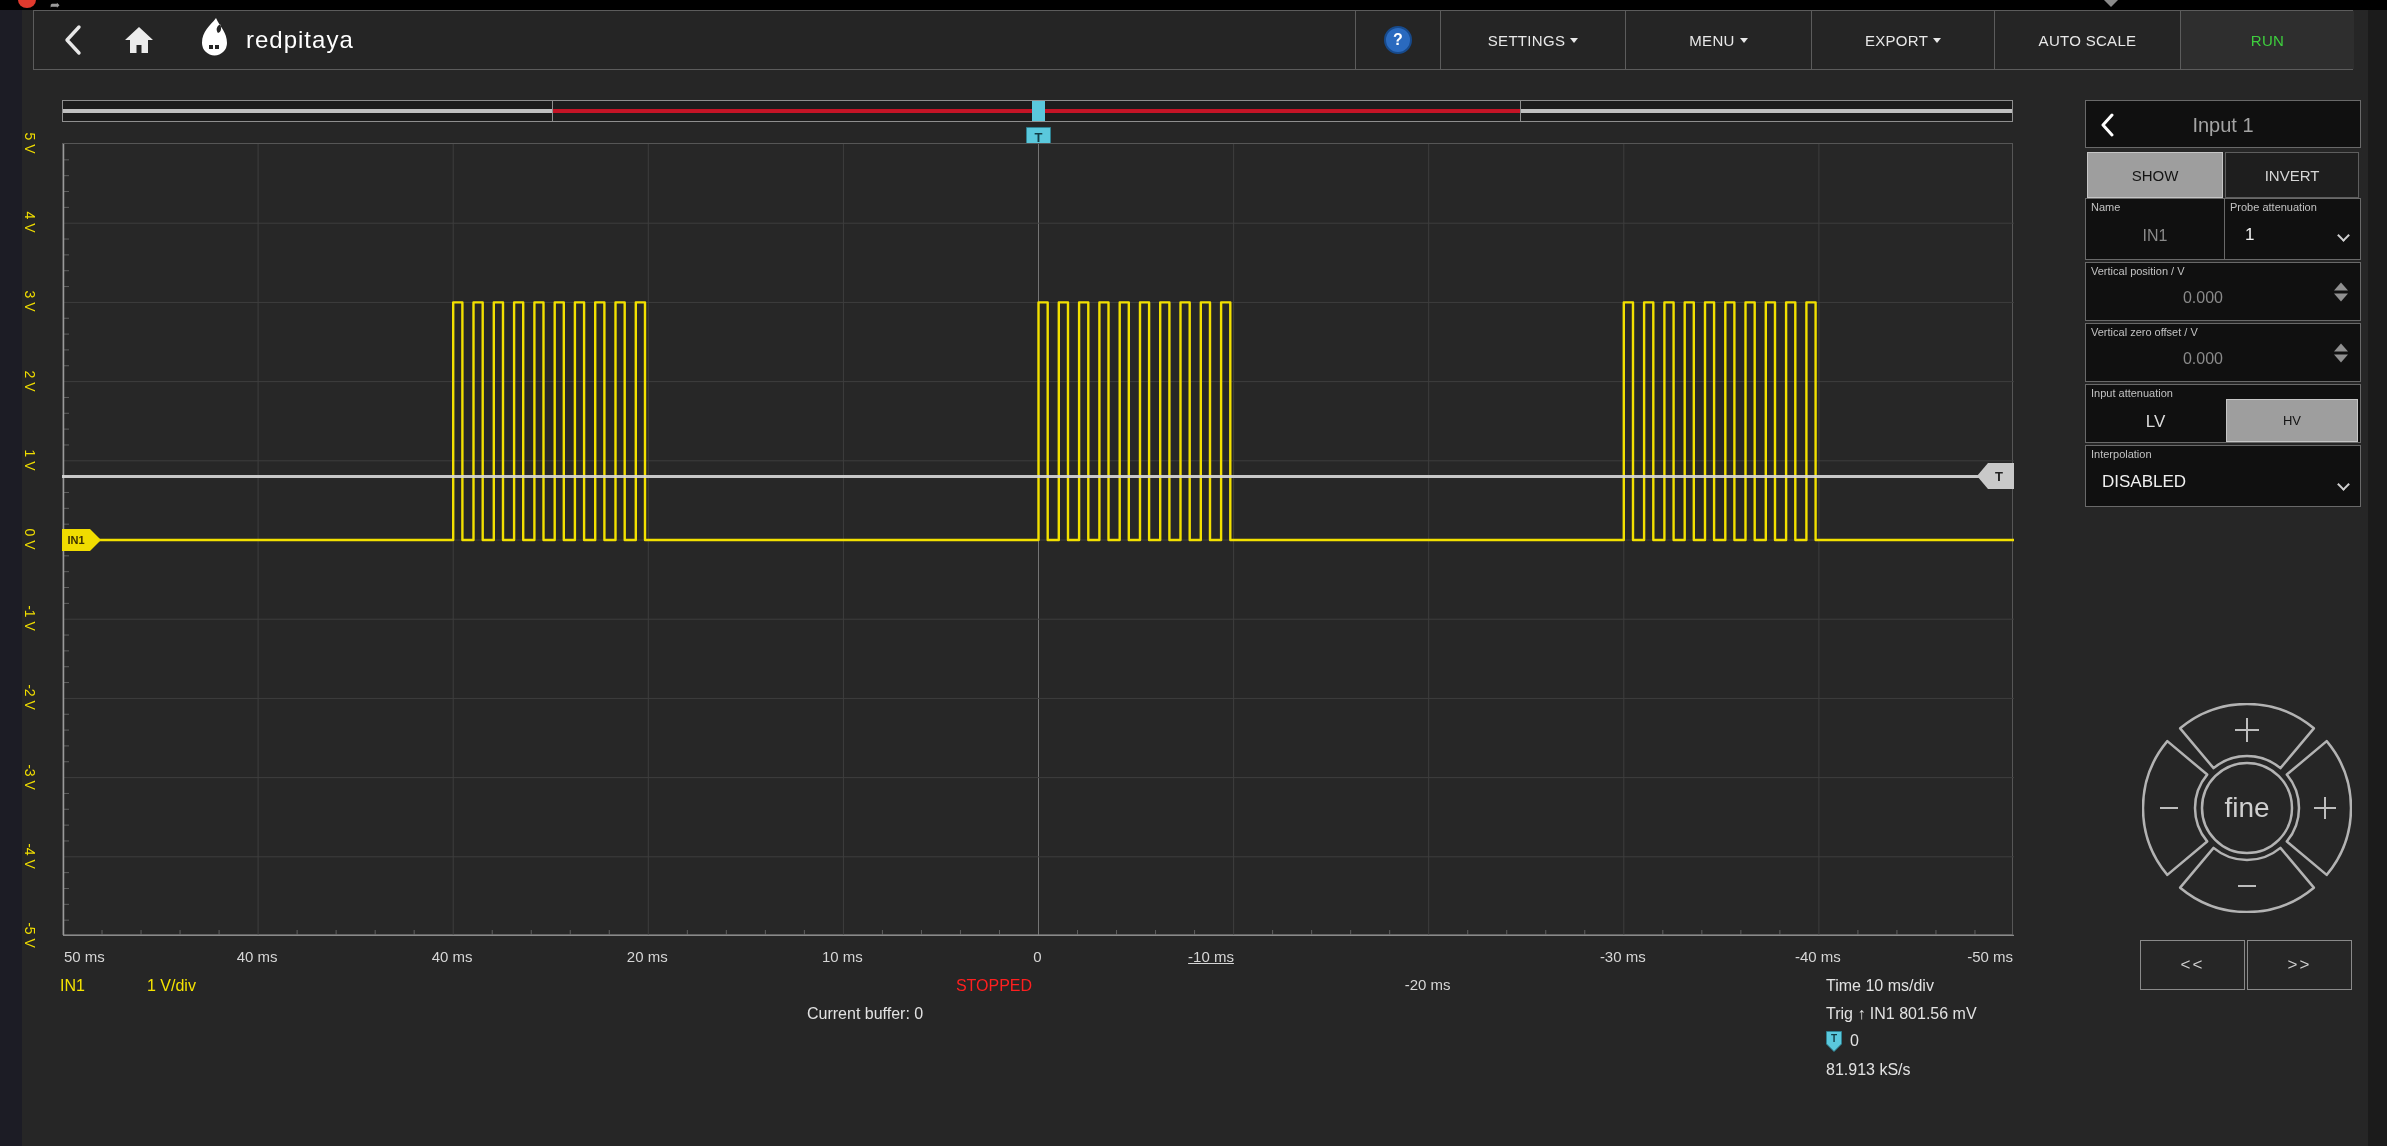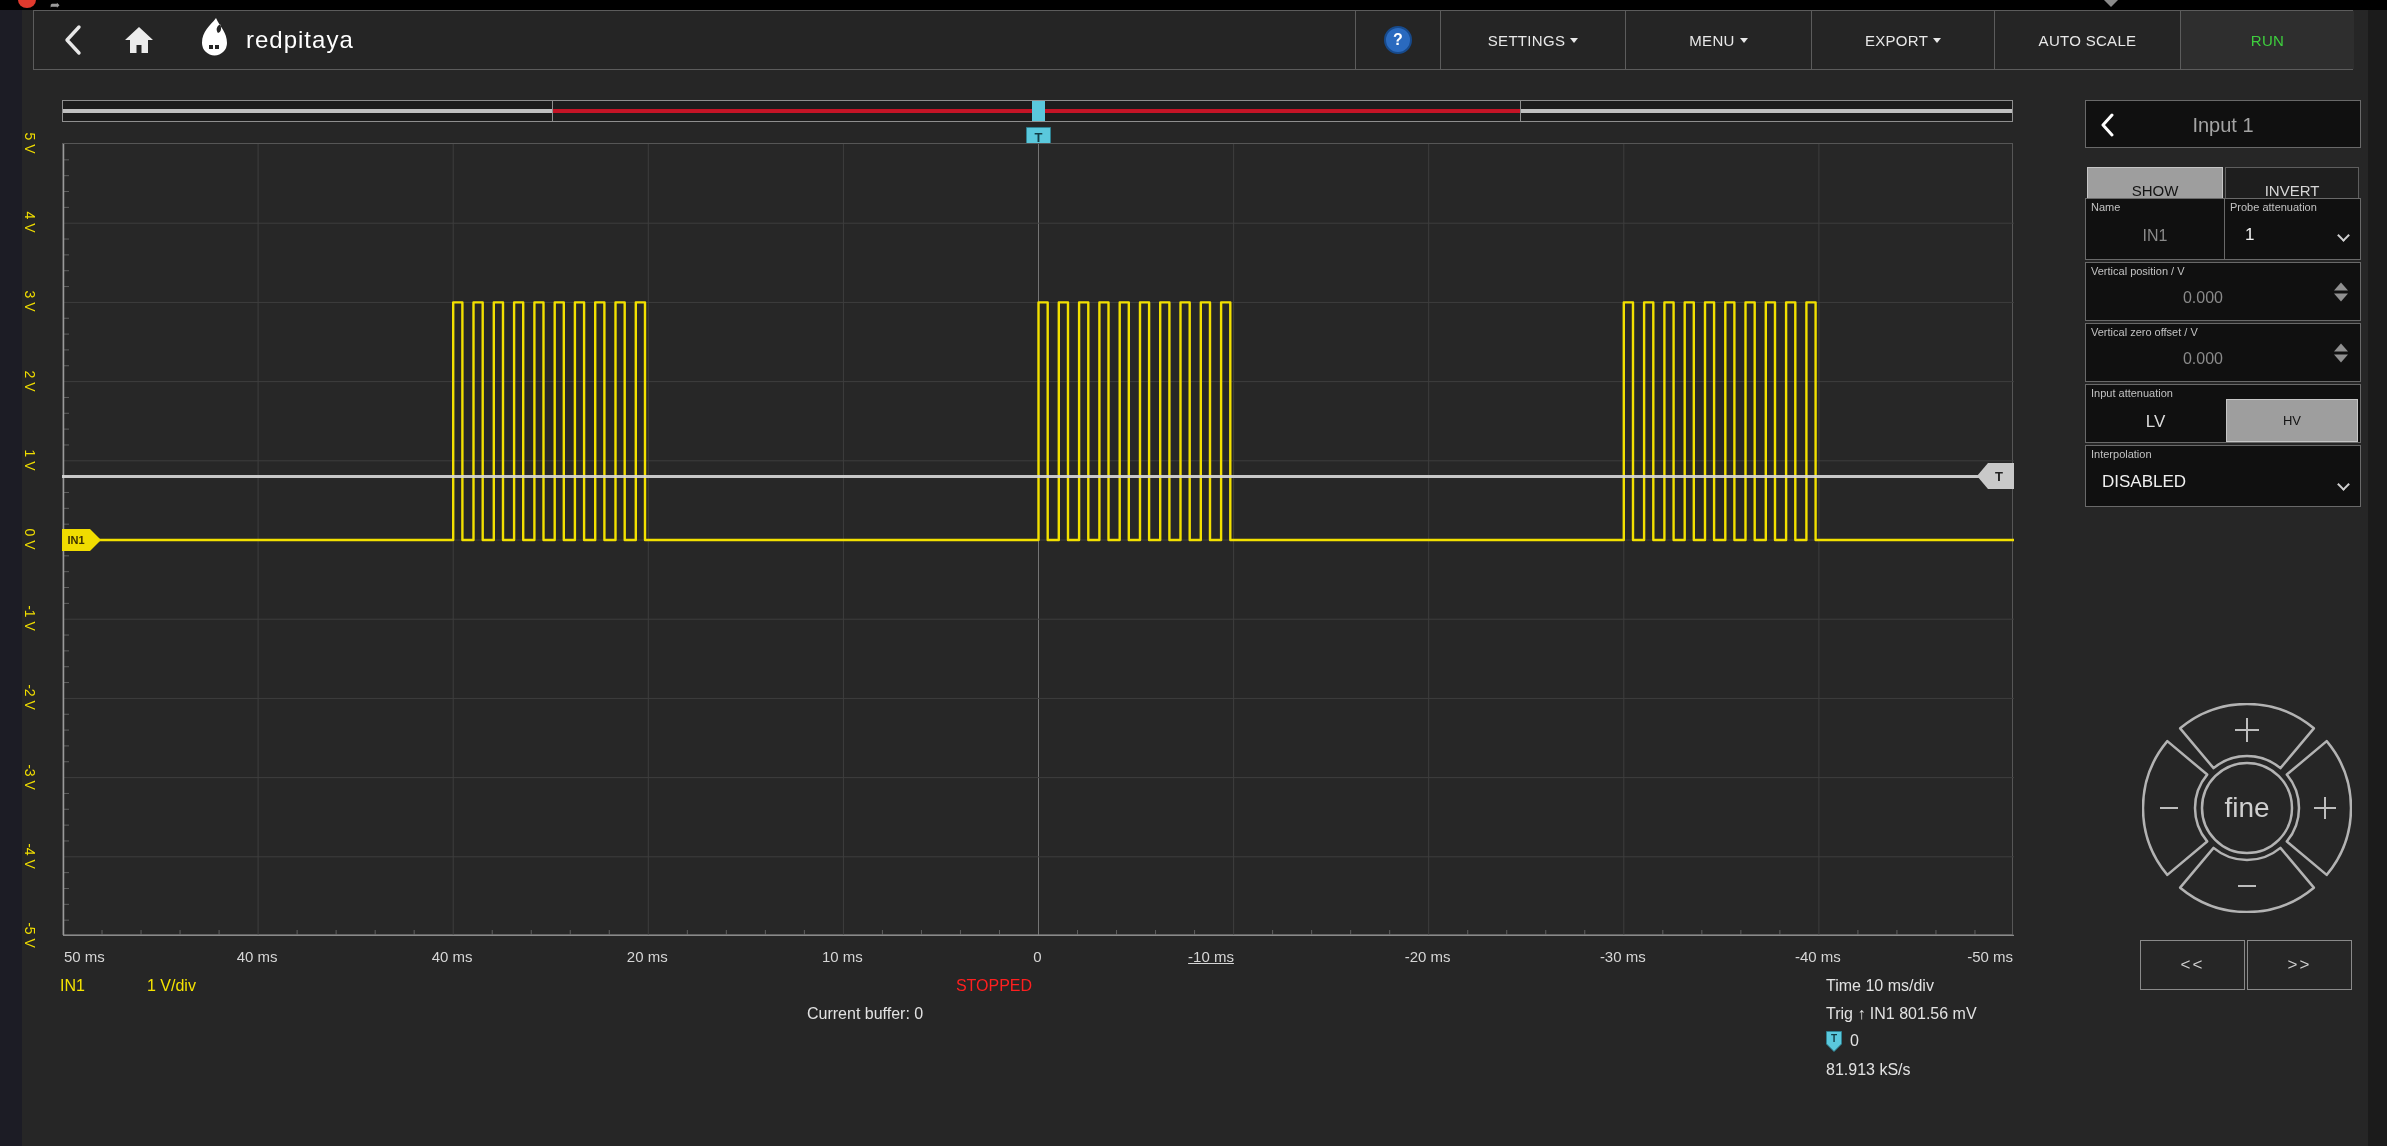--- a/index.html
+++ b/index.html
@@ -254,21 +254,21 @@
     <span style="left: 30px; top: 935px; position: absolute;">-5 V</span>
   </div>
 <div class="xlabels" id="xlabels">
     <span style="left: 62px; transform: translateX(2px);">50 ms</span>
     <span style="left: 257.1px; transform: translateX(-50%);">40 ms</span>
     <span style="left: 452.2px; transform: translateX(-50%);">40 ms</span>
     <span style="left: 647.3px; transform: translateX(-50%);">20 ms</span>
     <span style="left: 842.4px; transform: translateX(-50%);">10 ms</span>
     <span style="left: 1037.5px; transform: translateX(-50%);">0</span>
     <span style="left: 1211px; transform: translateX(-50%); text-decoration: underline;">-10 ms</span>
-    <span style="left: 1427.7px; transform: translateX(-50%);">-20 ms</span>
+    <span style="left: 1427.7px; transform: translateX(-50%); margin-top: 28px;">-20 ms</span>
     <span style="left: 1622.8px; transform: translateX(-50%);">-30 ms</span>
     <span style="left: 1817.9px; transform: translateX(-50%);">-40 ms</span>
     <span style="left: 2013px; transform: translateX(-100%);">-50 ms</span>
   </div>
 
 <div class="st st-yellow" style="left:60px;top:977px">IN1</div>
 <div class="st st-yellow" style="left:147px;top:977px">1 V/div</div>
 <div class="st st-red" style="left:994px;top:977px;transform:translateX(-50%)">STOPPED</div>
 <div class="st" style="left:807px;top:1005px">Current buffer: 0</div>
 <div class="st" style="left:1826px;top:977px">Time 10 ms/div</div>
@@ -280,21 +280,21 @@
 <div class="st" style="left:1850px;top:1032px">0</div>
 <div class="st" style="left:1826px;top:1061px">81.913 kS/s</div>
 
 <div class="sect" style="top:100px;height:48px">
   <svg width="14" height="24" viewBox="0 0 14 24" style="position:absolute;left:14px;top:12px">
     <polyline points="12,2 3,12 12,22" fill="none" stroke="#fff" stroke-width="3" stroke-linecap="round" stroke-linejoin="round"></polyline>
   </svg>
   <div class="panel-title" style="position:absolute;left:0;right:0;top:13px;text-align:center">Input 1</div>
 </div>
 
-<div class="sect" style="top:167px;height:46px;background:transparent;border:none">
+<div class="sect" style="top:152px;height:46px;background:transparent;border:none">
   <div class="btn btn-on" style="position:absolute;left:2px;top:0;width:136px;height:46px">SHOW</div>
   <div class="btn btn-off" style="position:absolute;left:140px;top:0;width:134px;height:46px">INVERT</div>
 </div>
 
 <div class="sect" style="top:198px;height:62px">
   <div style="position:absolute;left:0;top:0;width:139px;height:100%;border-right:1px solid #696969">
     <span class="sect-label">Name</span>
     <div class="dim-val" style="position:absolute;left:0;right:0;top:28px;text-align:center">IN1</div>
   </div>
   <div style="position:absolute;left:139px;top:0;right:0;height:100%">

